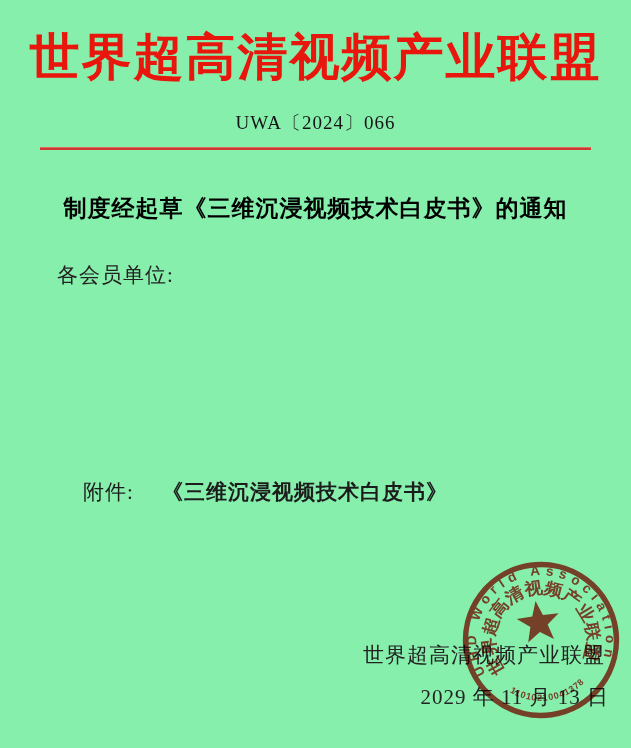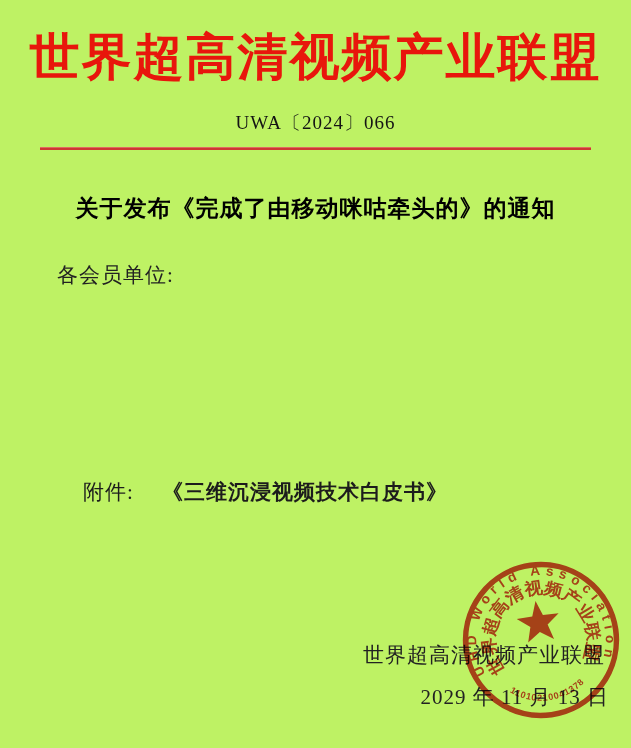--- a/index.html
+++ b/index.html
@@ -1,21 +1,21 @@
 <!DOCTYPE html>
 <html><head>
 <meta charset="utf-8">
 <style>
   * { margin: 0; padding: 0; box-sizing: border-box; }
   html, body { background: #ffffff; }
   .page {
     position: relative;
     width: 631px;
     height: 748px;
-    background: #bef264;
+    background: #86efac;
     overflow: hidden;
     font-family: "Liberation Serif", "DejaVu Serif", serif;
     color: #1c1c1c;
   }
   .masthead {
     position: absolute;
     top: 26px; left: 0; right: 0;
     text-align: center;
     font-size: 50px;
     line-height: 62px;
@@ -98,21 +98,21 @@
 <body>
 
 <div class="page">
 
   <div class="masthead">世界超高清视频产业联盟</div>
 
   <div class="doc-number">UWA〔2024〕066</div>
 
   <div class="red-rule"></div>
 
-  <div class="notice-title">关于发布《完成了由移动咪咕牵头的》的通知</div>
+  <div class="notice-title">制度经起草《三维沉浸视频技术白皮书》的通知</div>
 
   <div class="body-block">
     <div class="salutation">各会员单位:</div>
   </div>
 
   <div class="attachment-line">
     <span class="attachment-label">附件:</span>
     <span class="attachment-value">《三维沉浸视频技术白皮书》</span>
   </div>
 

